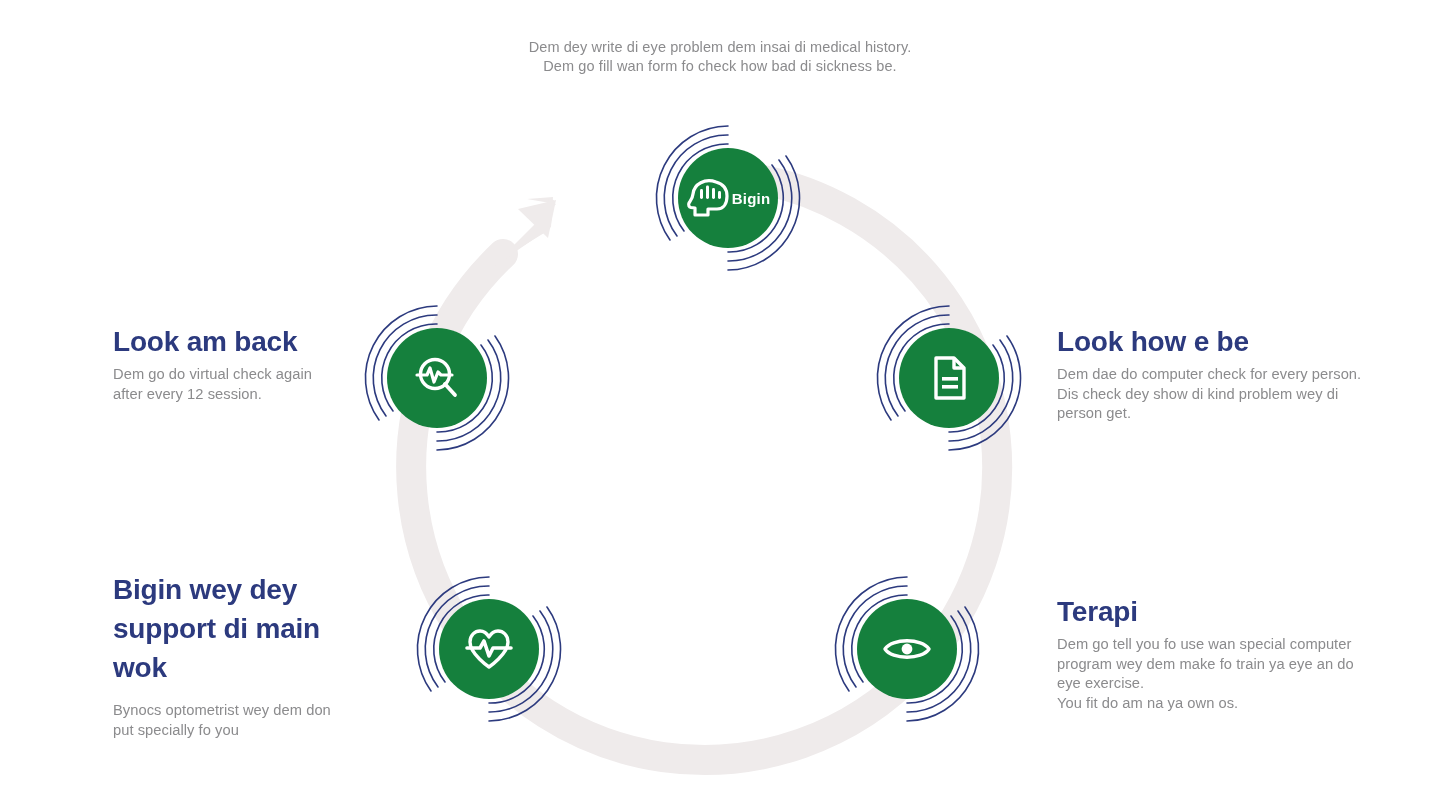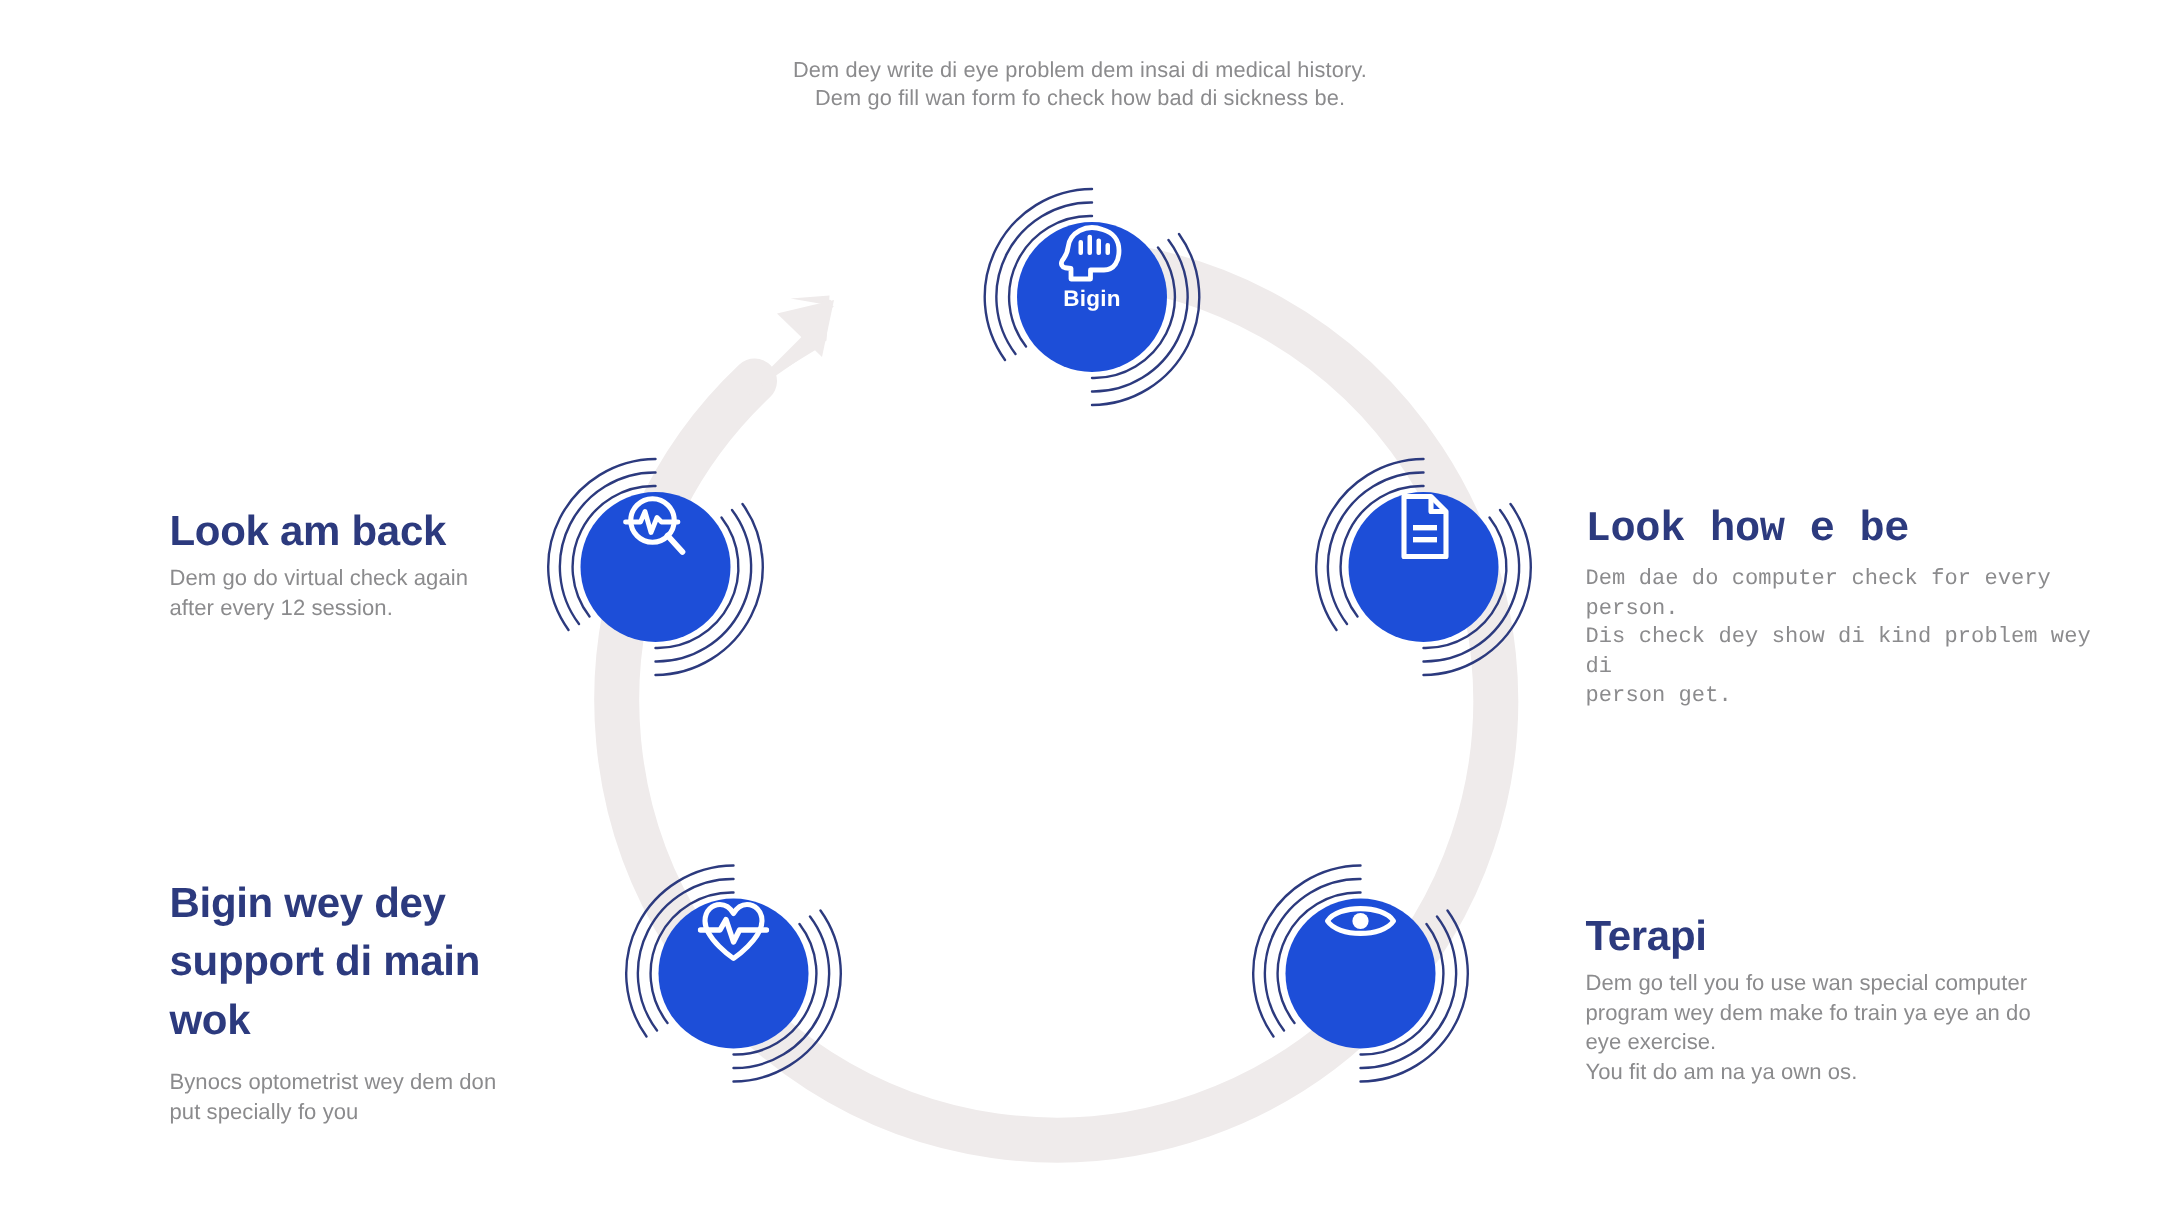--- a/index.html
+++ b/index.html
@@ -53,64 +53,65 @@
   .node .rings {
     position: absolute;
     left: 0; top: 0;
     width: 160px; height: 160px;
   }
   .node .disc {
     position: absolute;
     left: 30px; top: 30px;
     width: 100px; height: 100px;
     border-radius: 50%;
-    background: #1d4ed8;
+    background: #15803d;
     display: flex;
     align-items: center;
-    flex-direction: column;
+    justify-content: center;
+    flex-direction: row;
   }
   .node .disc svg { display: block; }
 
   .bigin-label {
     color: #ffffff;
     font-weight: bold;
     font-size: 15px;
     letter-spacing: 0.2px;
     margin-top: 1px;
   }
 
   
   #node-bigin   { left: 648px; top: 118px; }   
   #node-assess  { left: 869px; top: 298px; }   
   #node-therapy { left: 827px; top: 569px; }   
   #node-support { left: 409px; top: 569px; }   
   #node-review  { left: 357px; top: 298px; }   
 
   
-  .block { position: absolute; margin-top: 12px; }
+  .block { position: absolute; }
   .block h2 {
     margin: 0 0 4px 0;
     color: #2c3a7e;
     font-size: 28px;
     font-weight: bold;
     line-height: 39px;
     letter-spacing: -0.2px;
   }
   .block p {
     margin: 0;
     color: #8b8b8d;
     font-size: 14.7px;
     line-height: 19.5px;
     letter-spacing: 0.05px;
     white-space: pre-line;
   }
 
   #block-review  { left: 113px; top: 322px; width: 270px; }
   #block-support { left: 113px; top: 570px; width: 265px; }
-  #block-assess  { left: 1057px; top: 322px; width: 355px; font-family: Liberation Mono, monospace; }
+  #block-assess  { left: 1057px; top: 322px; width: 355px; }
   #block-therapy { left: 1057px; top: 592px; width: 350px; }
 
   #block-support h2 { line-height: 39px; }
   #block-support p { margin-top: 14px; }
 </style>
 </head>
 <body>
 
 <div id="stage">
 

